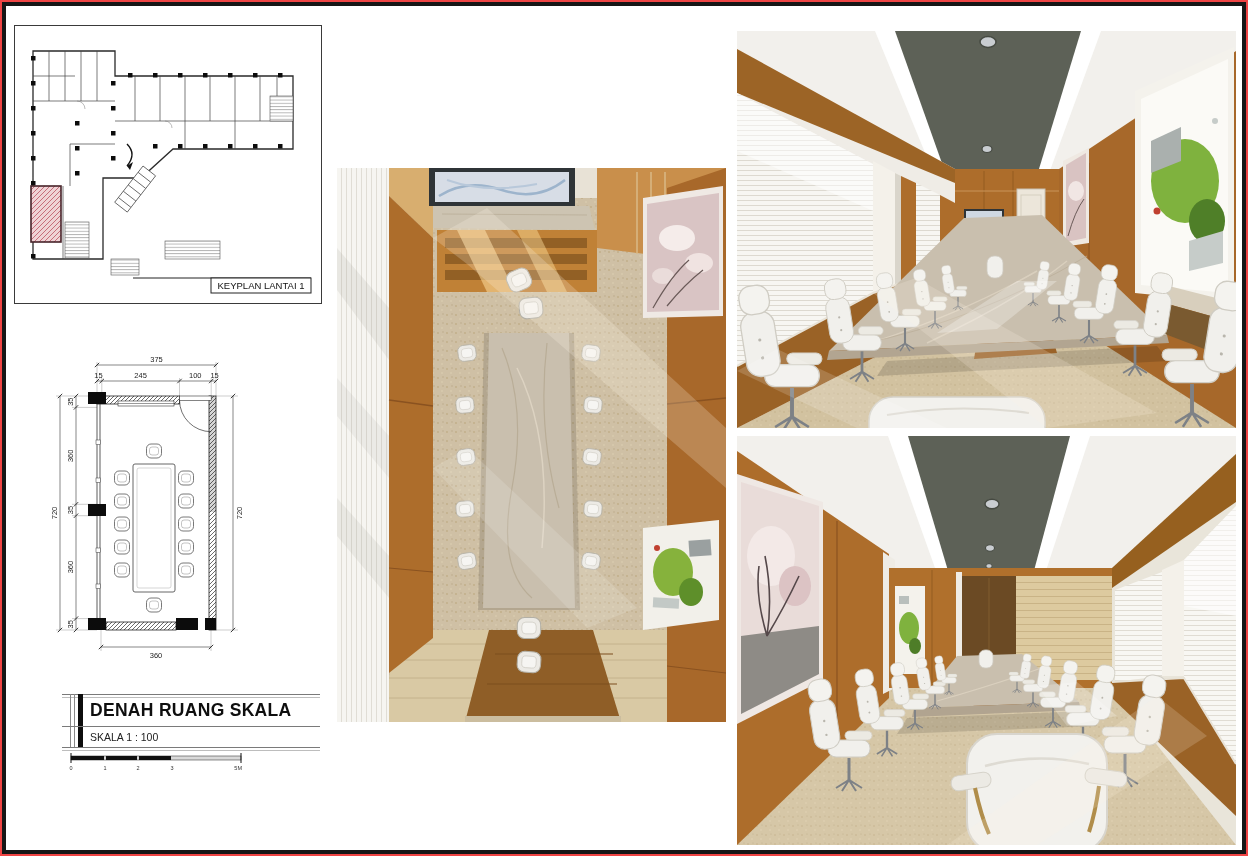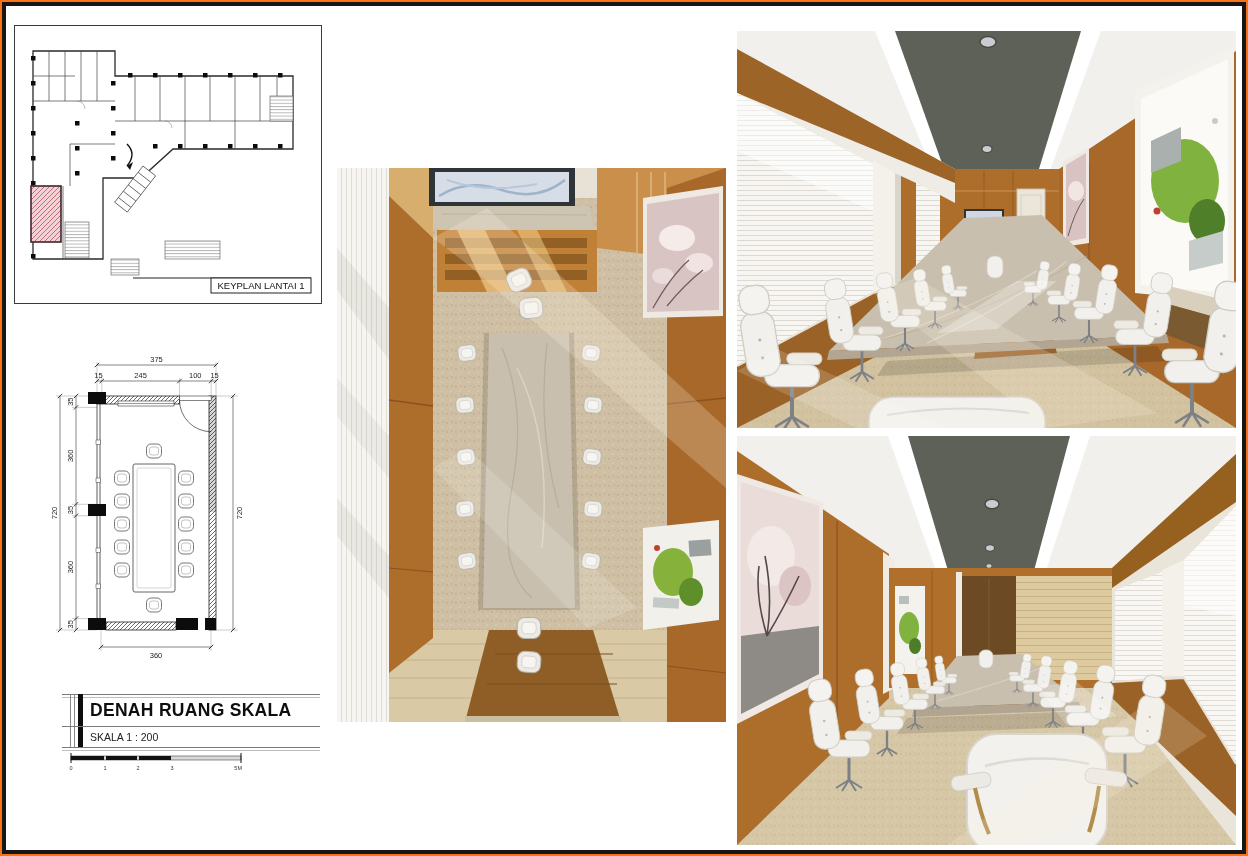--- a/index.html
+++ b/index.html
@@ -1,16 +1,16 @@
 <!DOCTYPE html>
 <html><head>
 <meta charset="utf-8">
 <style>
   html,body{margin:0;padding:0;background:#e9e9e9;}
-  .board{position:relative;width:1248px;height:856px;background:#f97316;overflow:hidden;
+  .board{position:relative;width:1248px;height:856px;background:#ef4444;overflow:hidden;
          font-family:"Liberation Sans","DejaVu Sans",sans-serif;}
   .frame{position:absolute;inset:2px;border:4px solid #161616;background:#fff;}
   .panel{position:absolute;}
   .keyplan-panel{left:14px;top:25px;width:306px;height:277px;border:1px solid #3a3a3a;background:#fff;}
   .floorplan-panel{left:42px;top:352px;width:280px;height:335px;}
   .titleblock{left:62px;top:694px;width:258px;height:80px;}
   .tb-rule{position:absolute;left:0;width:258px;height:0;border-top:1px solid #7a7a7a;}
   .tb-rule2{position:absolute;left:0;width:258px;height:0;border-top:1px solid #bdbdbd;}
   .tb-vthin{position:absolute;width:1px;background:#8a8a8a;top:0;height:53px;}
   .tb-vthick{position:absolute;width:5px;background:#0d0d0d;top:0;height:53px;left:16px;}
@@ -255,21 +255,21 @@
 </div>
 
 <div class="panel titleblock">
   <div class="tb-rule" style="top:0;"></div>
   <div class="tb-rule2" style="top:2.5px;"></div>
   <div class="tb-vthin" style="left:8px;"></div>
   <div class="tb-vthin" style="left:12px;"></div>
   <div class="tb-vthick"></div>
   <div class="tb-title">DENAH RUANG SKALA</div>
   <div class="tb-rule" style="top:32px;"></div>
-  <div class="tb-scale">SKALA 1 : 200</div>
+  <div class="tb-scale">SKALA 1 : 100</div>
   <div class="tb-rule" style="top:53px;"></div>
   <div class="tb-rule2" style="top:55.5px;"></div>
   <svg style="position:absolute;left:4px;top:58px;" width="210" height="22" viewBox="0 0 210 22">
     <rect x="5" y="4" width="170" height="4" fill="#d9d9d9" stroke="#444" stroke-width="0.6"></rect>
     <rect x="5" y="4" width="33" height="4" fill="#111"></rect>
     <rect x="40" y="4" width="31" height="4" fill="#111"></rect>
     <rect x="73" y="4" width="32" height="4" fill="#111"></rect>
     <line x1="5" y1="1" x2="5" y2="11" stroke="#111" stroke-width="1"></line>
     <line x1="175" y1="1" x2="175" y2="11" stroke="#111" stroke-width="1"></line>
     <g font-size="5.5" fill="#333">

